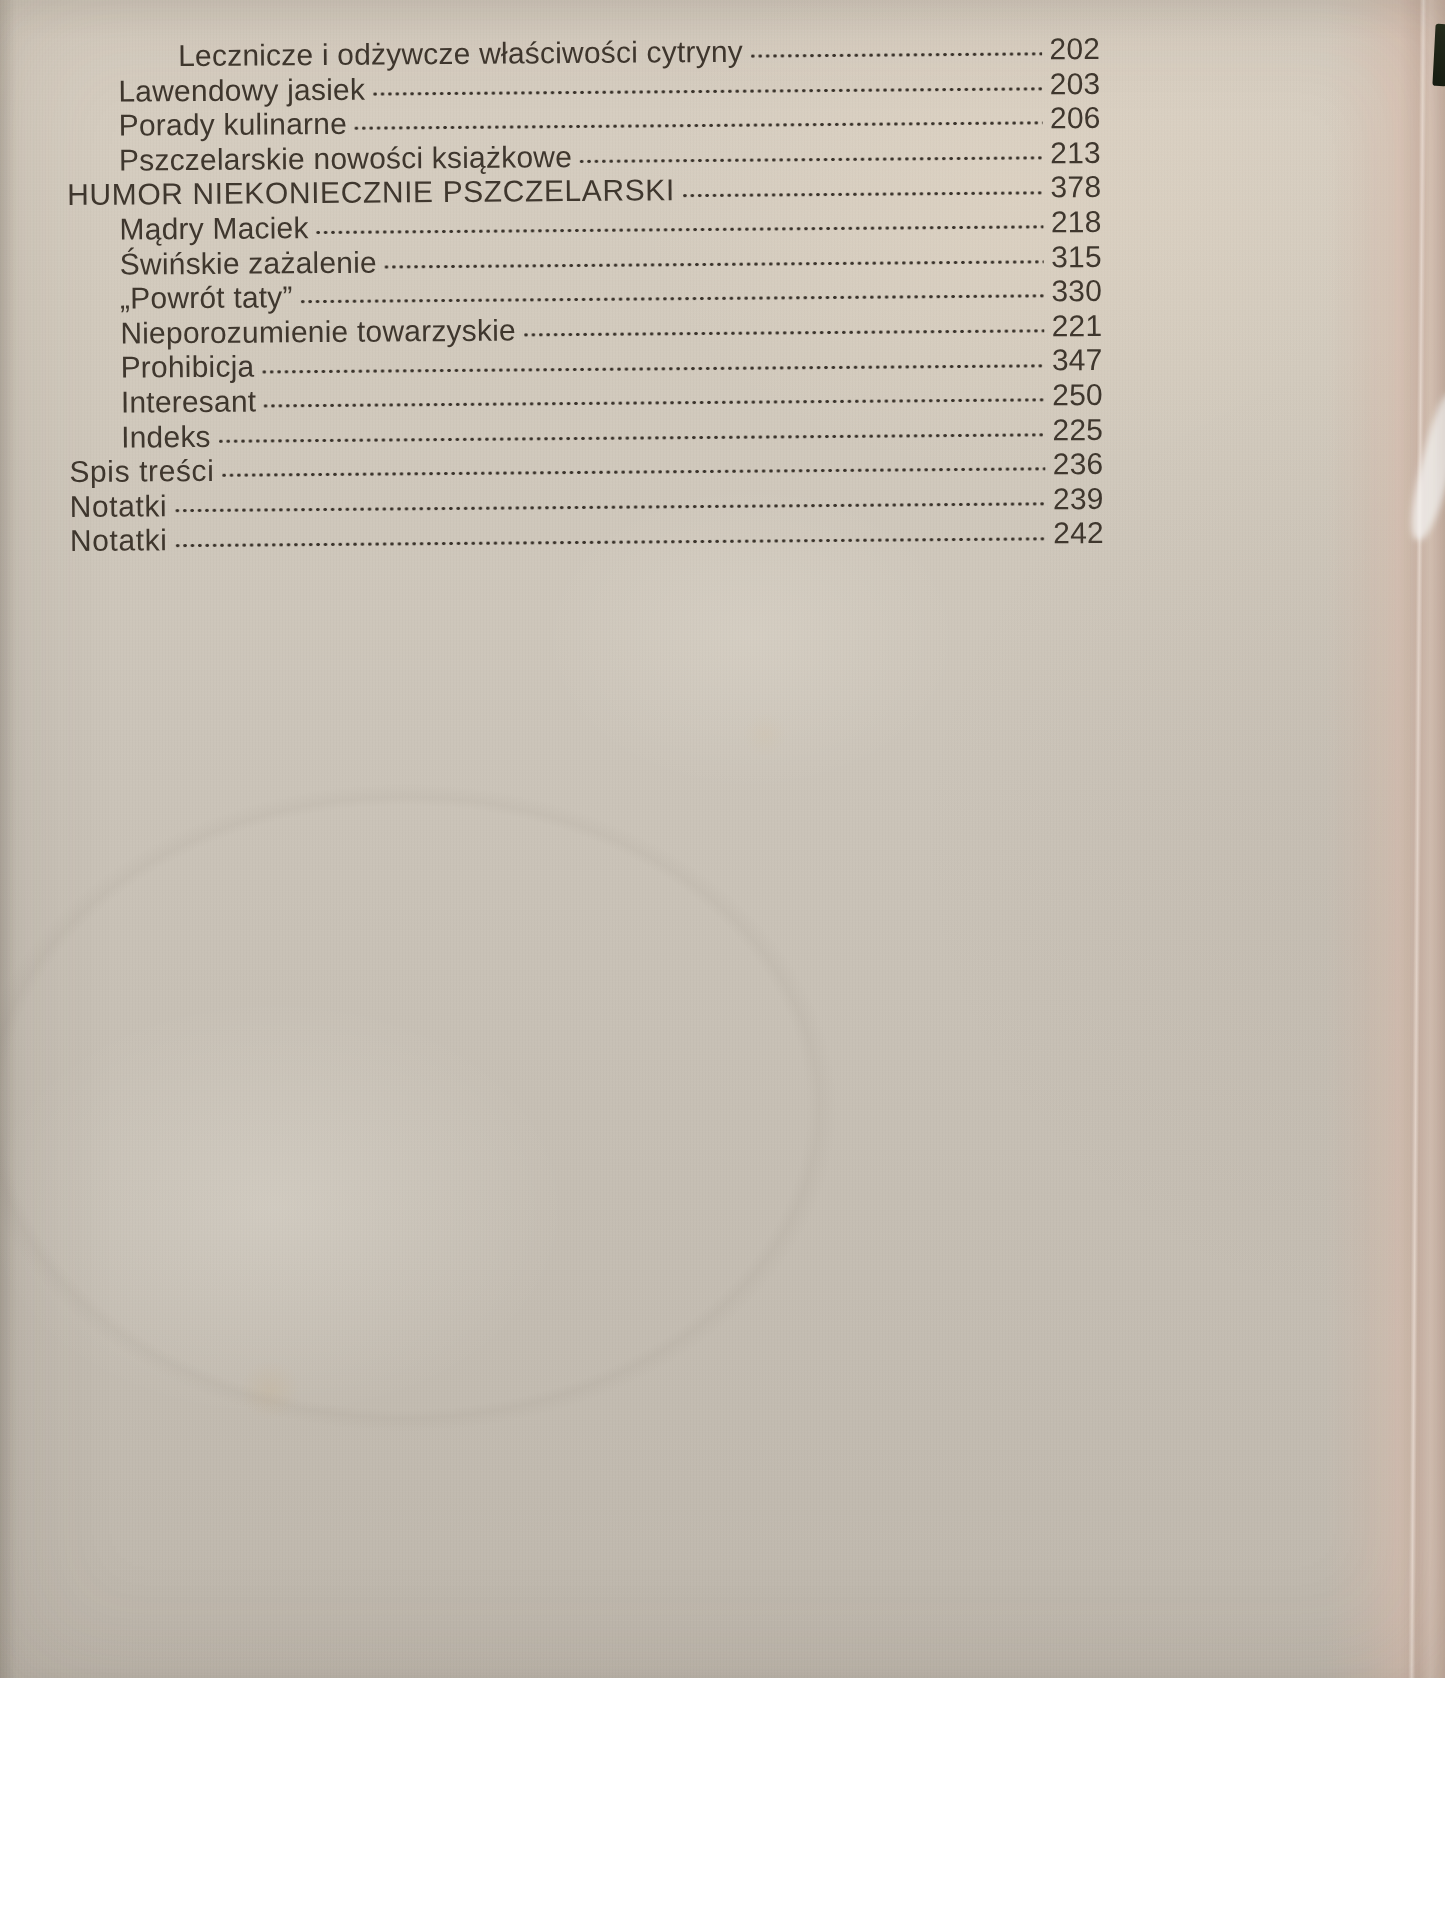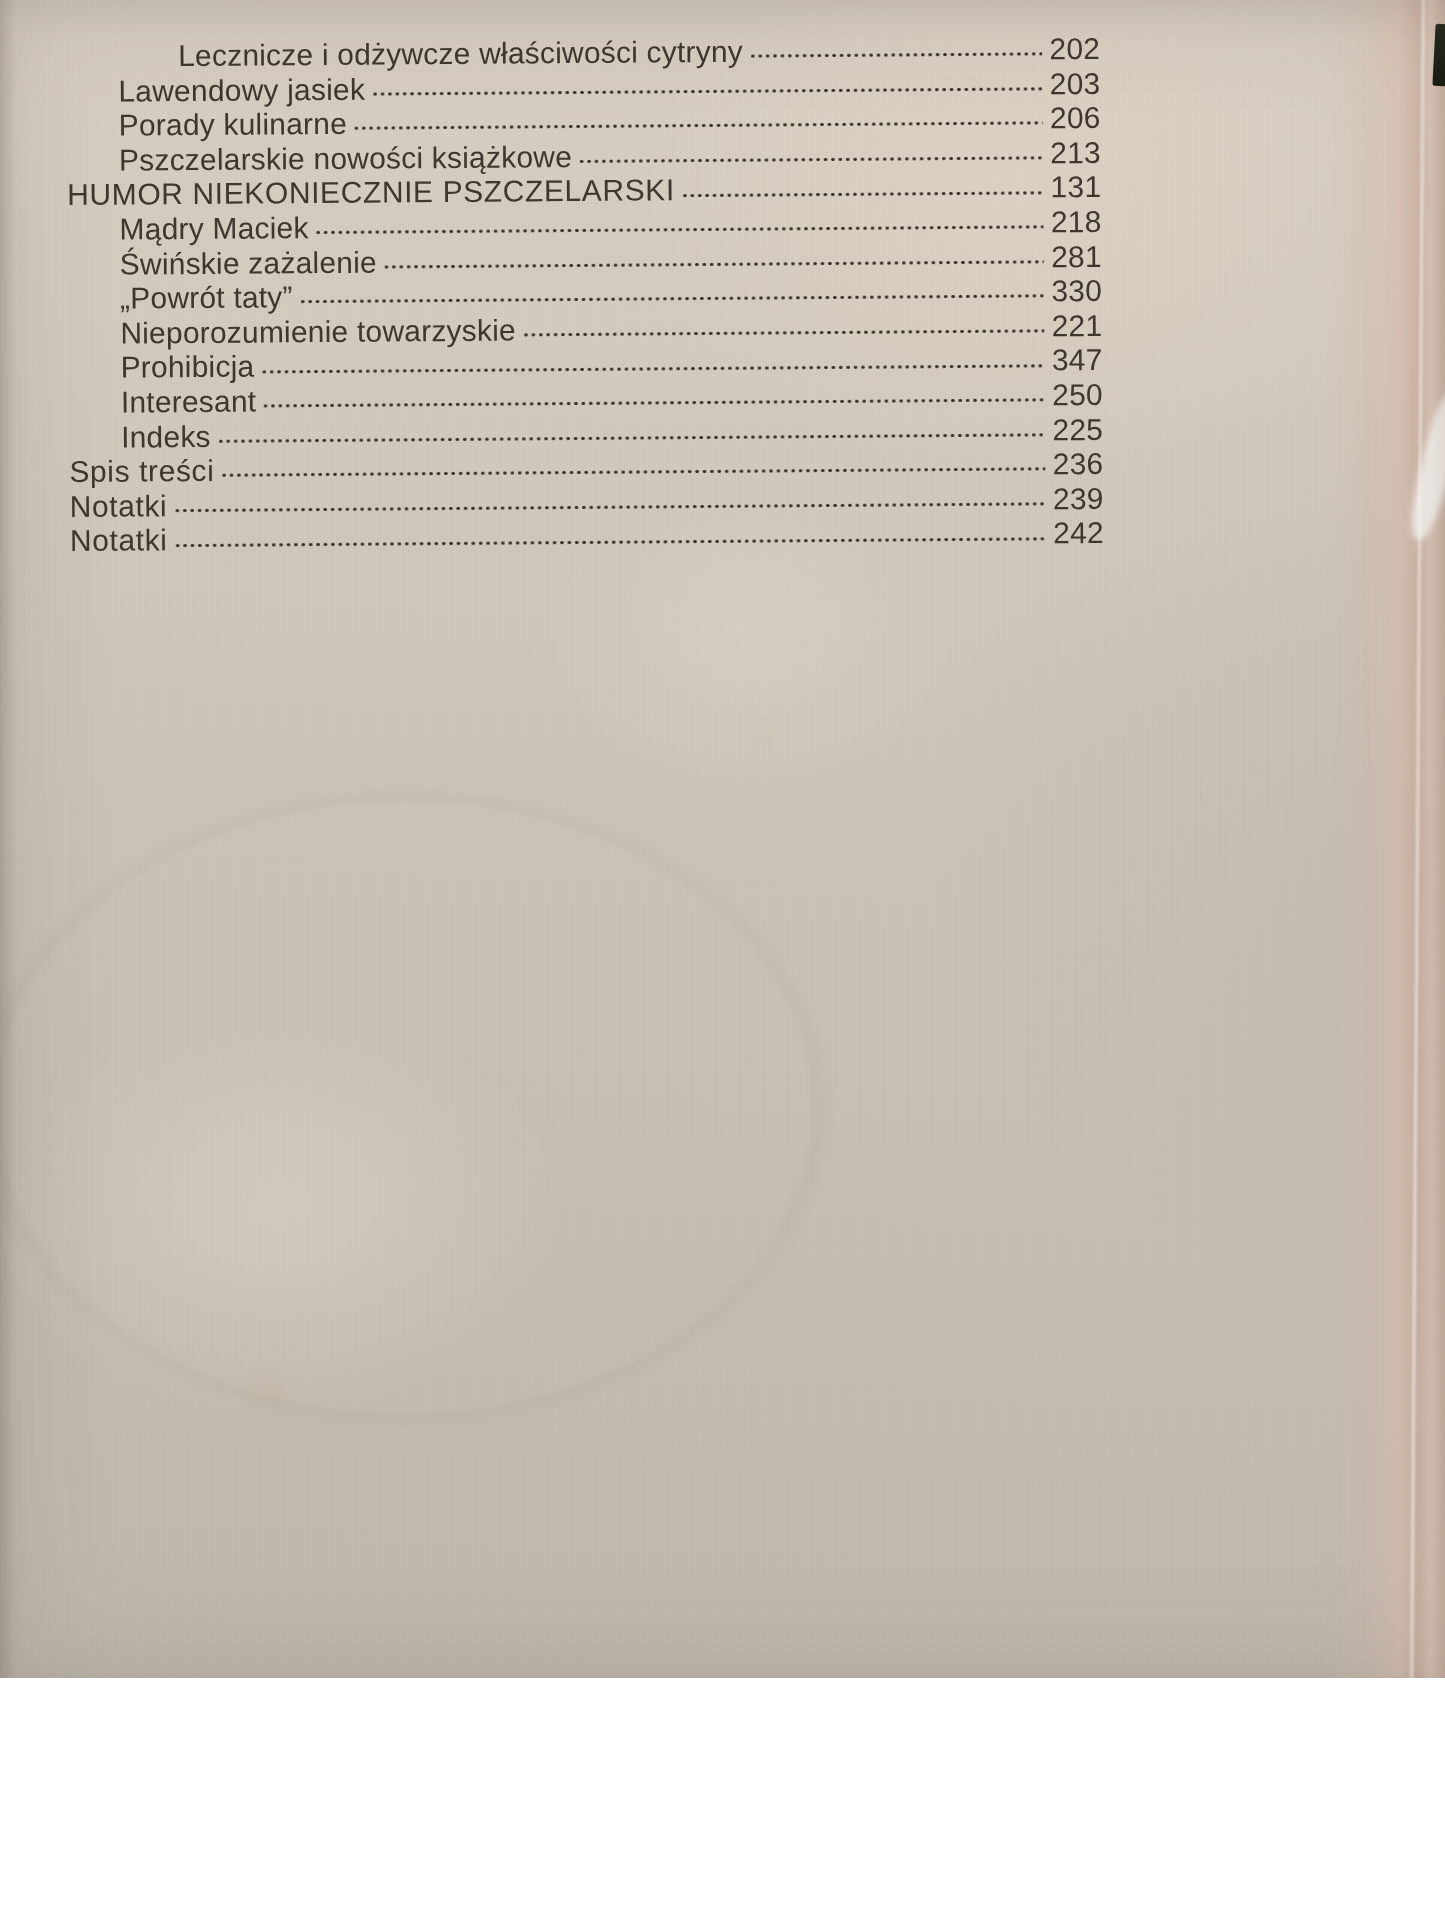--- a/index.html
+++ b/index.html
@@ -158,33 +158,33 @@
 
     <div class="row lvl1">
       <span class="label">Pszczelarskie nowości książkowe</span>
       <span class="leader"></span>
       <span class="pagenum">213</span>
     </div>
 
     <div class="row lvl0">
       <span class="label">HUMOR NIEKONIECZNIE PSZCZELARSKI</span>
       <span class="leader"></span>
-      <span class="pagenum">131</span>
+      <span class="pagenum">378</span>
     </div>
 
     <div class="row lvl1">
       <span class="label">Mądry Maciek</span>
       <span class="leader"></span>
       <span class="pagenum">218</span>
     </div>
 
     <div class="row lvl1">
       <span class="label">Świńskie zażalenie</span>
       <span class="leader"></span>
-      <span class="pagenum">281</span>
+      <span class="pagenum">315</span>
     </div>
 
     <div class="row lvl1">
       <span class="label">„Powrót taty”</span>
       <span class="leader"></span>
       <span class="pagenum">330</span>
     </div>
 
     <div class="row lvl1">
       <span class="label">Nieporozumienie towarzyskie</span>

